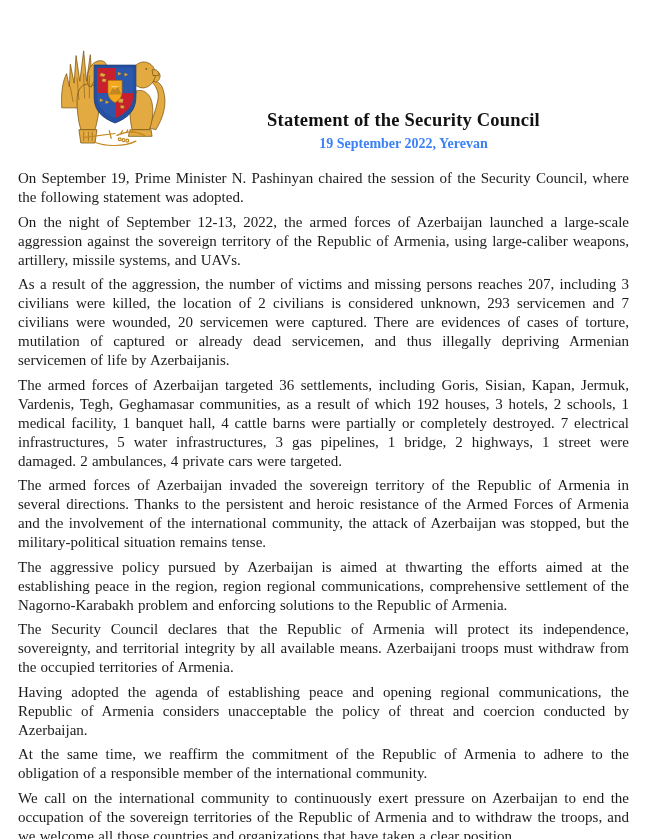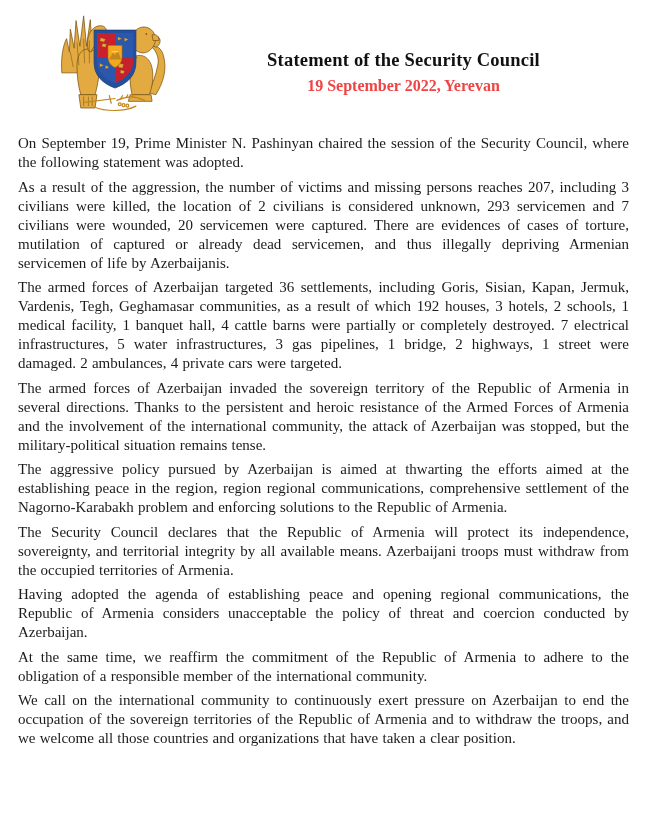--- a/index.html
+++ b/index.html
@@ -4,25 +4,25 @@
 <style>
   * { box-sizing: border-box; }
   html, body { margin: 0; padding: 0; }
   body {
     width: 647px; height: 839px;
     background: #ffffff;
     font-family: "Liberation Serif", serif;
     color: #1b1b1b;
   }
   .page { width: 647px; height: 839px; overflow: hidden; background: #ffffff; }
-  .header { display: flex; align-items: center; padding: 8px 12px 0 58px; }
+  .header { display: flex; align-items: flex-end; padding: 8px 12px 0 58px; margin-top: 35px; }
   .emblem-wrap { width: 114px; flex: 0 0 auto; }
   .title-block { flex: 1; text-align: center; padding-top: 19px; }
   .doc-title { font-weight: bold; font-size: 18.5px; line-height: 23.5px; letter-spacing: 0.2px; color: #111; }
-  .doc-date { font-weight: bold; font-size: 16px; margin-top: 4px; color: #ef4444; }
+  .doc-date { font-weight: bold; font-size: 14px; margin-top: 4px; color: #3b82f6; }
   .body-text { padding: 17px 18px 0 18px; }
   .body-text p {
     margin: 0 0 5.5px 0;
     font-size: 15px;
     line-height: 19px;
     text-align: justify;
     word-spacing: 0.5px;
   }
 </style>
 </head>
@@ -104,20 +104,21 @@
       <div class="doc-title">
         <div>Statement of the Security Council</div>
       </div>
       <div class="doc-date">19 September 2022, Yerevan</div>
     </div>
 
   </div>
 
   <div class="body-text">
     <p>On September 19, Prime Minister N. Pashinyan chaired the session of the Security Council, where the following statement was adopted.</p>
+    <p>On the night of September 12-13, 2022, the armed forces of Azerbaijan launched a large-scale aggression against the sovereign territory of the Republic of Armenia, using large-caliber weapons, artillery, missile systems, and UAVs.</p>
     <p>As a result of the aggression, the number of victims and missing persons reaches 207, including 3 civilians were killed, the location of 2 civilians is considered unknown, 293 servicemen and 7 civilians were wounded, 20 servicemen were captured. There are evidences of cases of torture, mutilation of captured or already dead servicemen, and thus illegally depriving Armenian servicemen of life by Azerbaijanis.</p>
     <p>The armed forces of Azerbaijan targeted 36 settlements, including Goris, Sisian, Kapan, Jermuk, Vardenis, Tegh, Geghamasar communities, as a result of which 192 houses, 3 hotels, 2 schools, 1 medical facility, 1 banquet hall, 4 cattle barns were partially or completely destroyed. 7 electrical infrastructures, 5 water infrastructures, 3 gas pipelines, 1 bridge, 2 highways, 1 street were damaged. 2 ambulances, 4 private cars were targeted.</p>
     <p>The armed forces of Azerbaijan invaded the sovereign territory of the Republic of Armenia in several directions. Thanks to the persistent and heroic resistance of the Armed Forces of Armenia and the involvement of the international community, the attack of Azerbaijan was stopped, but the military-political situation remains tense.</p>
     <p>The aggressive policy pursued by Azerbaijan is aimed at thwarting the efforts aimed at the establishing peace in the region, region regional communications, comprehensive settlement of the Nagorno-Karabakh problem and enforcing solutions to the Republic of Armenia.</p>
     <p>The Security Council declares that the Republic of Armenia will protect its independence, sovereignty, and territorial integrity by all available means. Azerbaijani troops must withdraw from the occupied territories of Armenia.</p>
     <p>Having adopted the agenda of establishing peace and opening regional communications, the Republic of Armenia considers unacceptable the policy of threat and coercion conducted by Azerbaijan.</p>
     <p>At the same time, we reaffirm the commitment of the Republic of Armenia to adhere to the obligation of a responsible member of the international community.</p>
     <p>We call on the international community to continuously exert pressure on Azerbaijan to end the occupation of the sovereign territories of the Republic of Armenia and to withdraw the troops, and we welcome all those countries and organizations that have taken a clear position.</p>
   </div>
 

